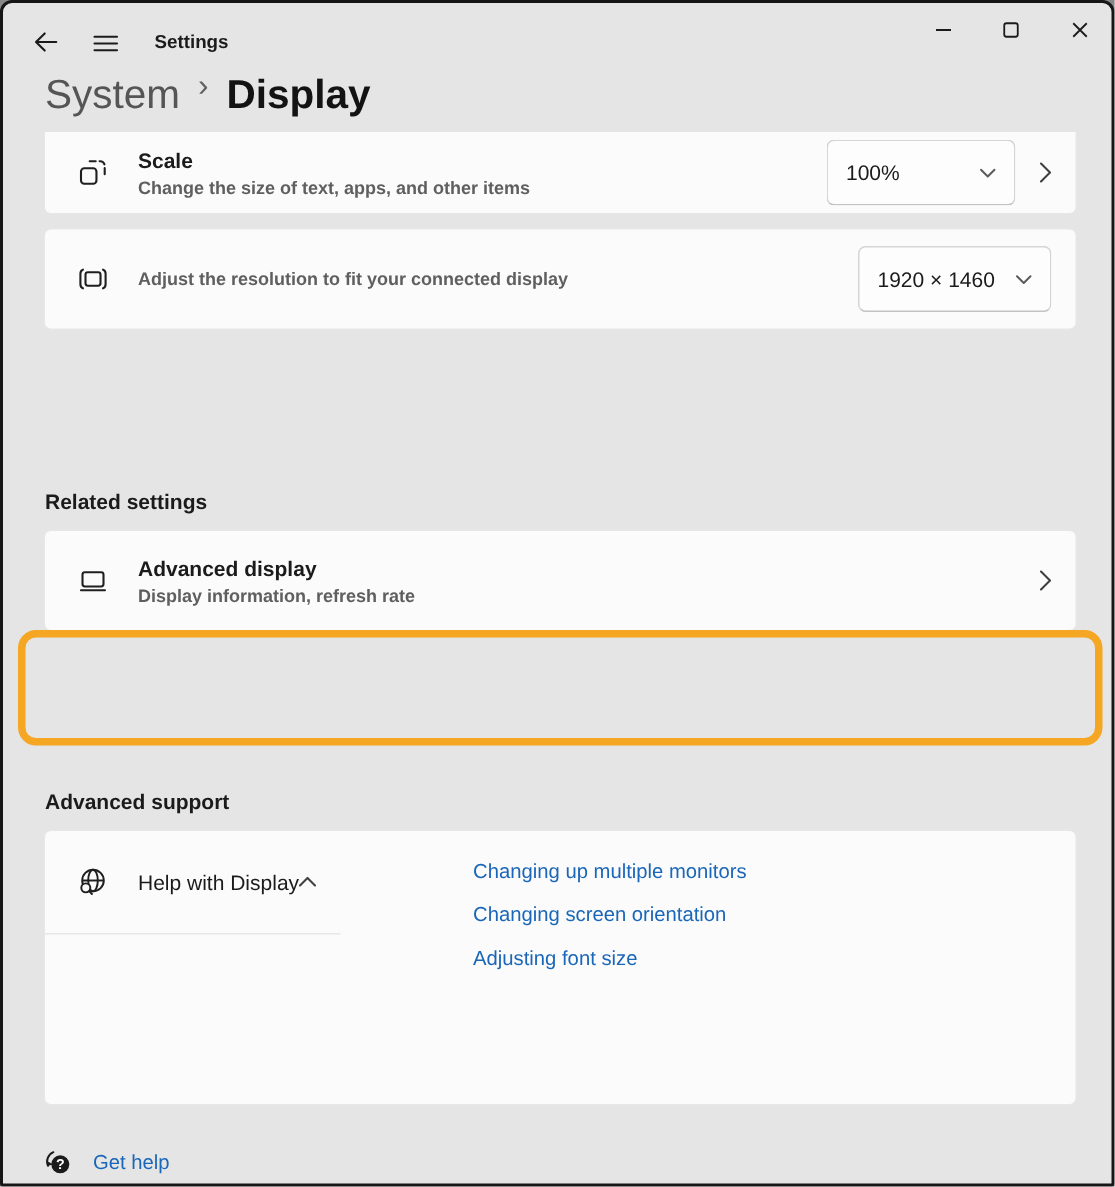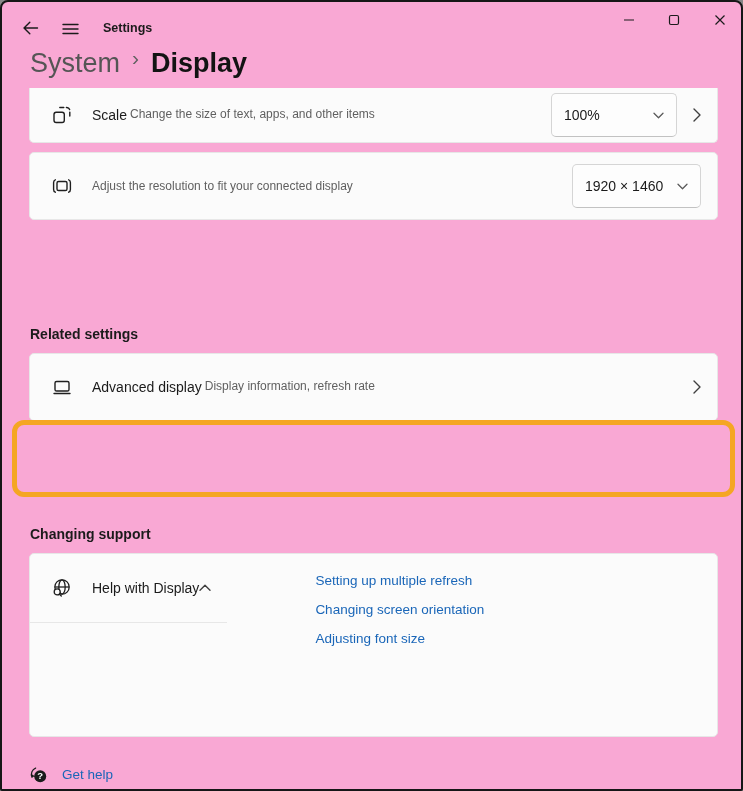--- a/index.html
+++ b/index.html
@@ -6,21 +6,21 @@
     --highlight:#F5A623;
     --link:#1A66B8;
     --text:#1b1b1b;
     --text2:#5f5f5f;
     --card-bg:#fbfbfb;
     --card-border:#e7e7e7;
   }
   *{box-sizing:border-box;margin:0;padding:0;}
   body{font-family:"Liberation Sans","DejaVu Sans",sans-serif;background:#888;}
   #window{
-    position:relative;width:743px;height:791px;background:#f9a8d4;
+    position:relative;width:743px;height:791px;background:#e5e5e5;
     border:2px solid #161616;border-radius:8px 8px 2px 2px;overflow:hidden;
   }
   
   .tb-btn{position:absolute;width:28px;height:26px;display:flex;align-items:center;justify-content:center;background:none;border:none;cursor:pointer;}
   #back-btn{left:14px;top:13px;}
   #menu-btn{left:54px;top:14px;}
   #app-title{position:absolute;left:101px;top:19px;font-size:12.5px;font-weight:600;color:var(--text);}
   #min-btn{left:613px;top:5px;}
   #max-btn{left:658px;top:5px;}
   #close-btn{left:704px;top:5px;}
@@ -29,21 +29,21 @@
   #bc-parent{font-size:27px;font-weight:400;color:#555;cursor:pointer;}
   #bc-sep{font-size:21px;color:#616161;padding:0 12px;transform:translateY(-2px);}
   #bc-current{font-size:27px;font-weight:700;color:#131313;}
   
   .card{
     position:absolute;left:27px;width:689px;background:var(--card-bg);
     border:1px solid var(--card-border);border-radius:5px;
     display:flex;align-items:center;padding:0 16px 0 20px;
   }
   .card-icon{width:24px;display:flex;justify-content:center;margin-right:18px;flex:none;}
-  .card-text{display:flex;flex-direction:row;gap:3px;}
+  .card-text{display:flex;flex-direction:column;gap:3px;font-weight:bold;}
   .card-title{font-size:14px;color:var(--text);}
   .card-sub{font-size:12px;color:var(--text2);}
   .dropdown{
     margin-left:auto;height:44px;min-width:129px;background:#fdfdfd;
     border:1px solid #d5d5d5;border-bottom-color:#c2c2c2;border-radius:5px;
     display:flex;align-items:center;justify-content:space-between;
     padding:0 12px;font-size:14px;color:var(--text);cursor:pointer;gap:10px;
   }
   .row-chevron{margin-left:16px;display:flex;align-items:center;}
   #card-scale{top:86px;height:55px;border-top:none;border-radius:0 0 5px 5px;}
@@ -183,42 +183,42 @@
     <span class="row-chevron" style="margin-left:auto;">
       <svg width="8" height="14" viewBox="0 0 8 14">
           <path d="M1 1l6 6-6 6" stroke="#3f3f3f" stroke-width="1.4" fill="none" stroke-linecap="round" stroke-linejoin="round"></path>
         </svg>
     </span>
   </div>
 
 
   <div id="highlight-box"></div>
 
-  <div class="section-h" id="sec-support">Changing support</div>
+  <div class="section-h" id="sec-support">Advanced support</div>
 
   <div class="card" id="card-help">
     <div class="help-header">
       <span class="card-icon">
         <svg width="24" height="24" viewBox="0 0 24 24" fill="none" stroke="#1f1f1f" stroke-width="1.3">
           <circle cx="12" cy="11" r="7.2"></circle>
           <ellipse cx="12" cy="11" rx="3.2" ry="7.2"></ellipse>
           <path d="M4.9 11h14.2"></path>
           <circle cx="7.2" cy="15.9" r="3" fill="#fbfbfb"></circle>
           <path d="M9.4 18.1l1.9 1.9" stroke-linecap="round"></path>
         </svg>
       </span>
       <span class="card-title">Help with Display</span>
       <span class="row-chevron" style="margin-left:auto;">
         <svg width="12" height="8" viewBox="0 0 12 8">
             <path d="M1 6.3l5-5 5 5" stroke="#3f3f3f" stroke-width="1.4" fill="none" stroke-linecap="round" stroke-linejoin="round"></path>
           </svg>
       </span>
     </div>
     <div class="help-links">
-      <a class="help-link">Setting up multiple refresh</a>
+      <a class="help-link">Changing up multiple monitors</a>
       <a class="help-link">Changing screen orientation</a>
       <a class="help-link">Adjusting font size</a>
     </div>
   </div>
 
   <div id="footer">
     <span>
       <svg width="21" height="21" viewBox="0 0 21 21">
         <path d="M4 13.2A6.8 6.8 0 0 1 7.6 4.1" stroke="#1b1b1b" stroke-width="1.3" fill="none" stroke-linecap="round"></path>
         <path d="M3.2 9.9l.9 3.4 3-1.1z" fill="#1b1b1b"></path>

